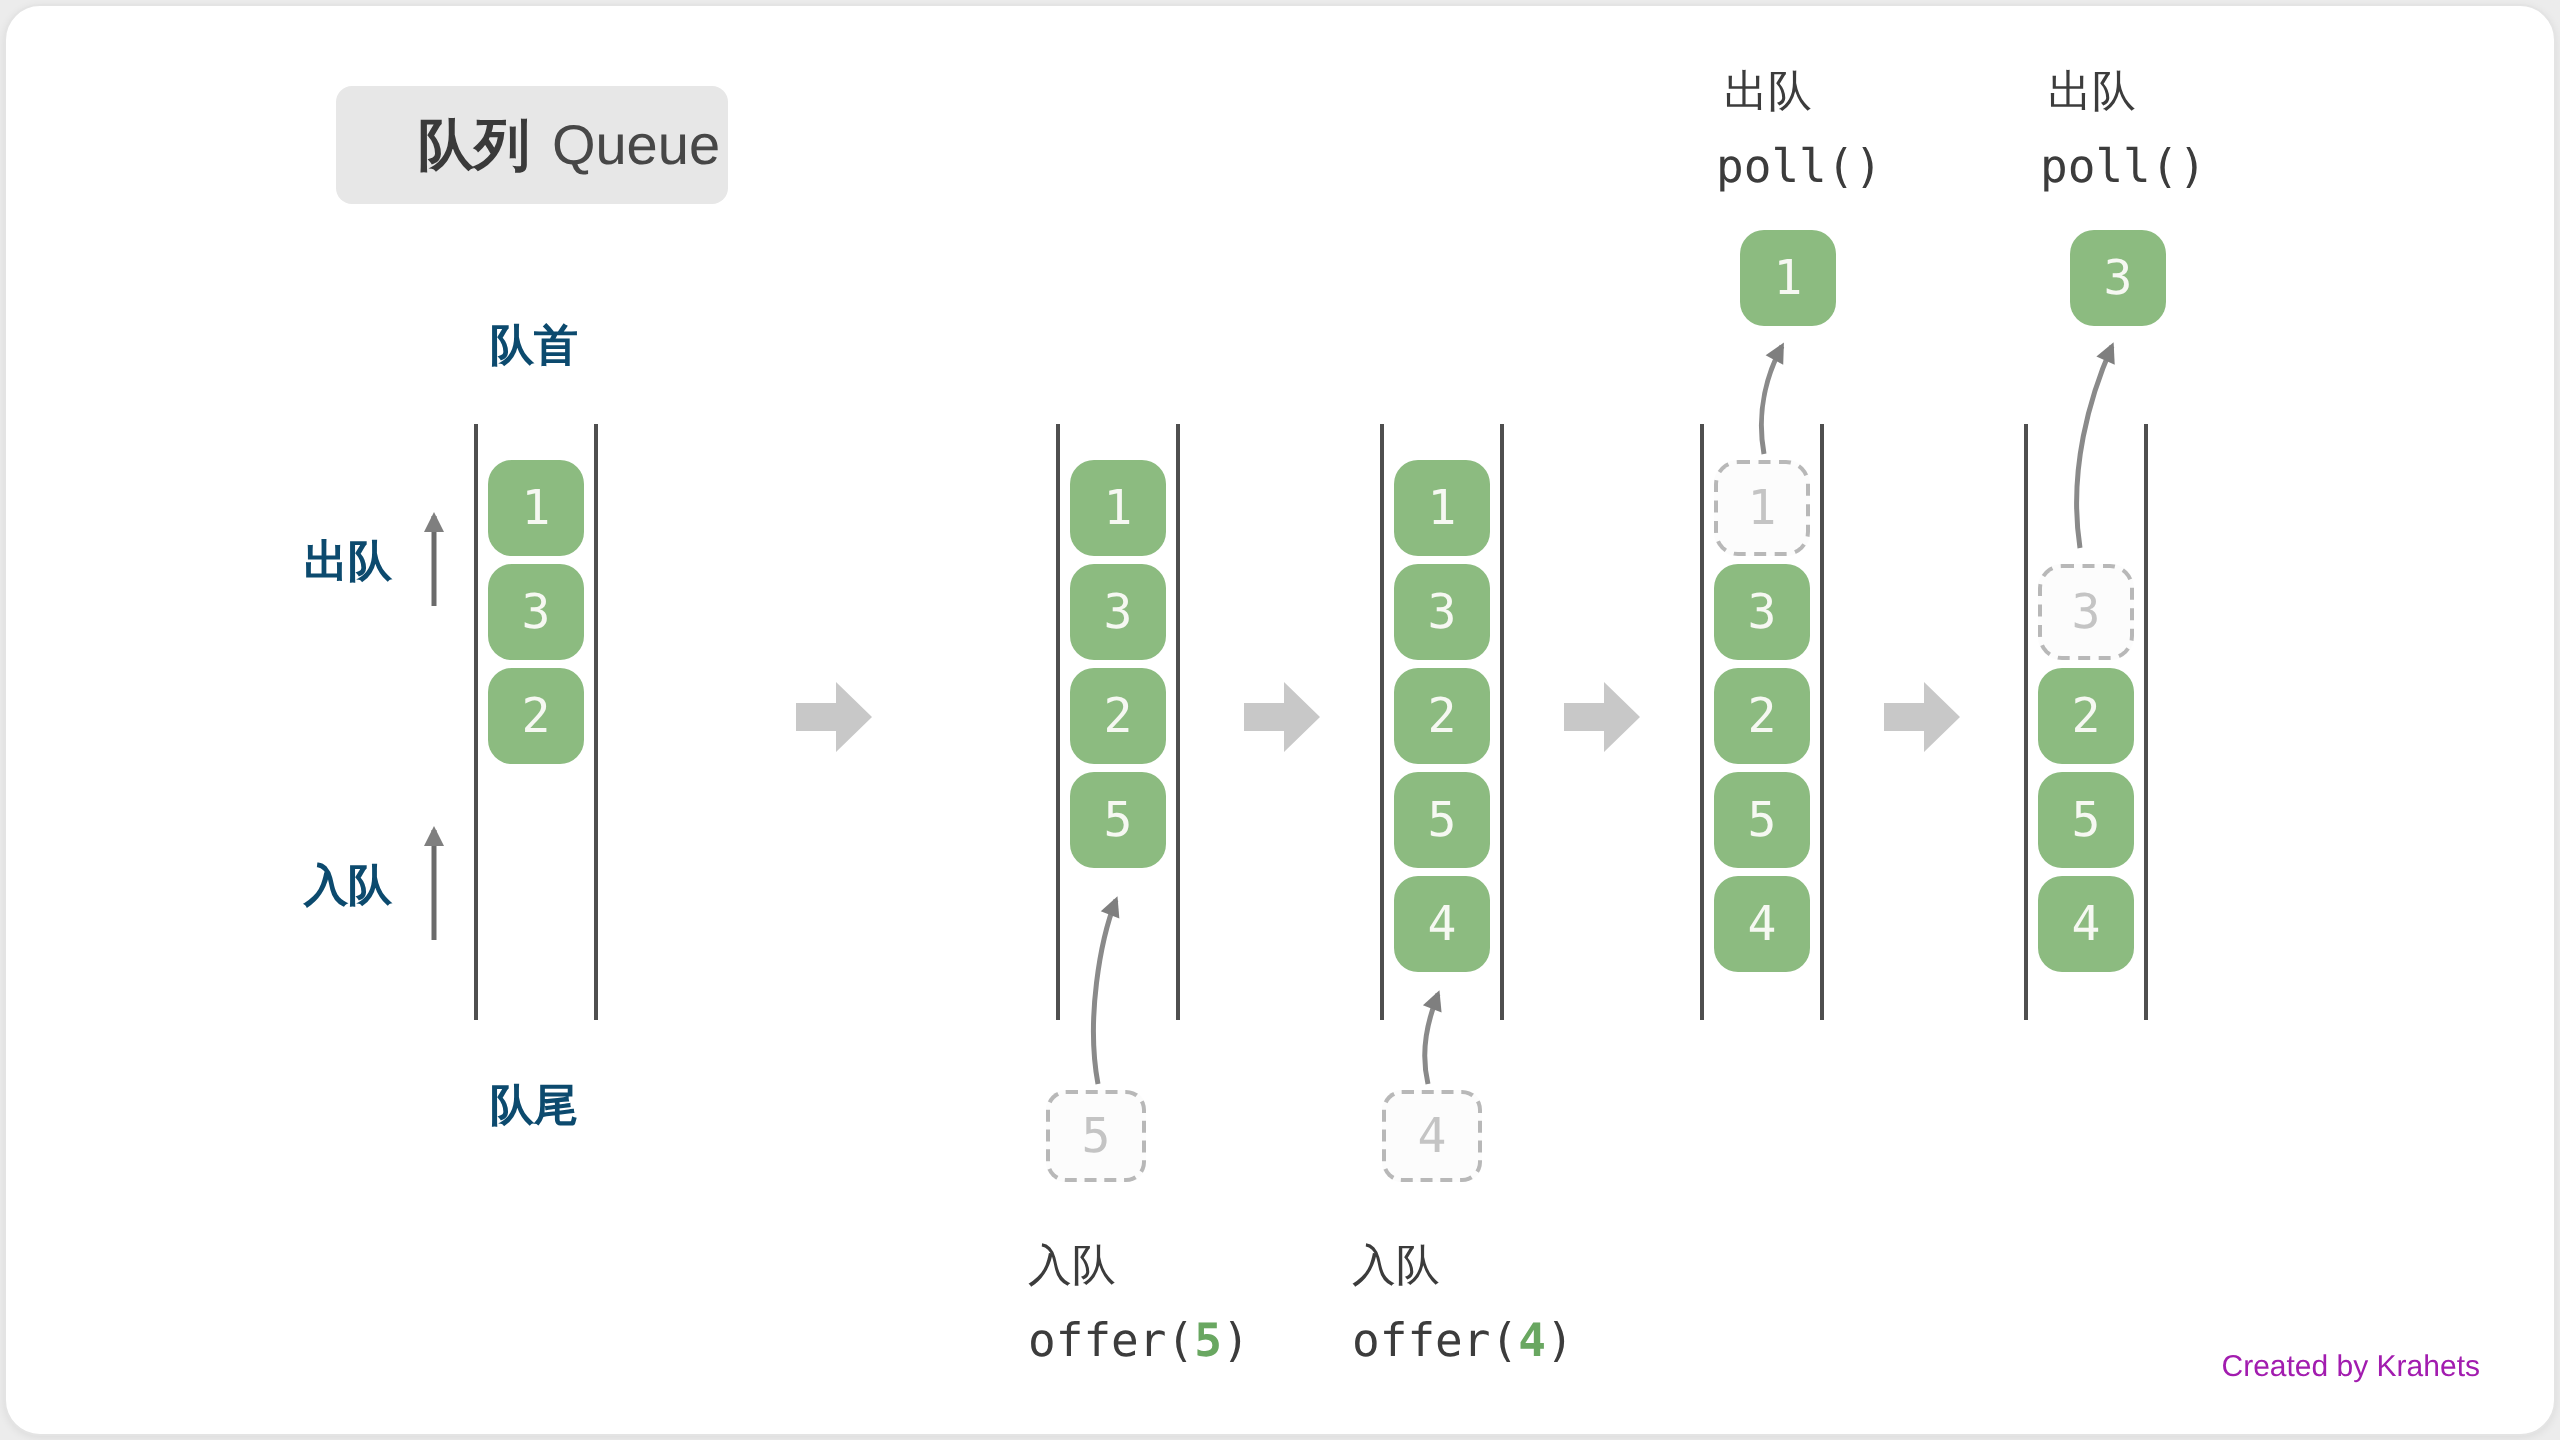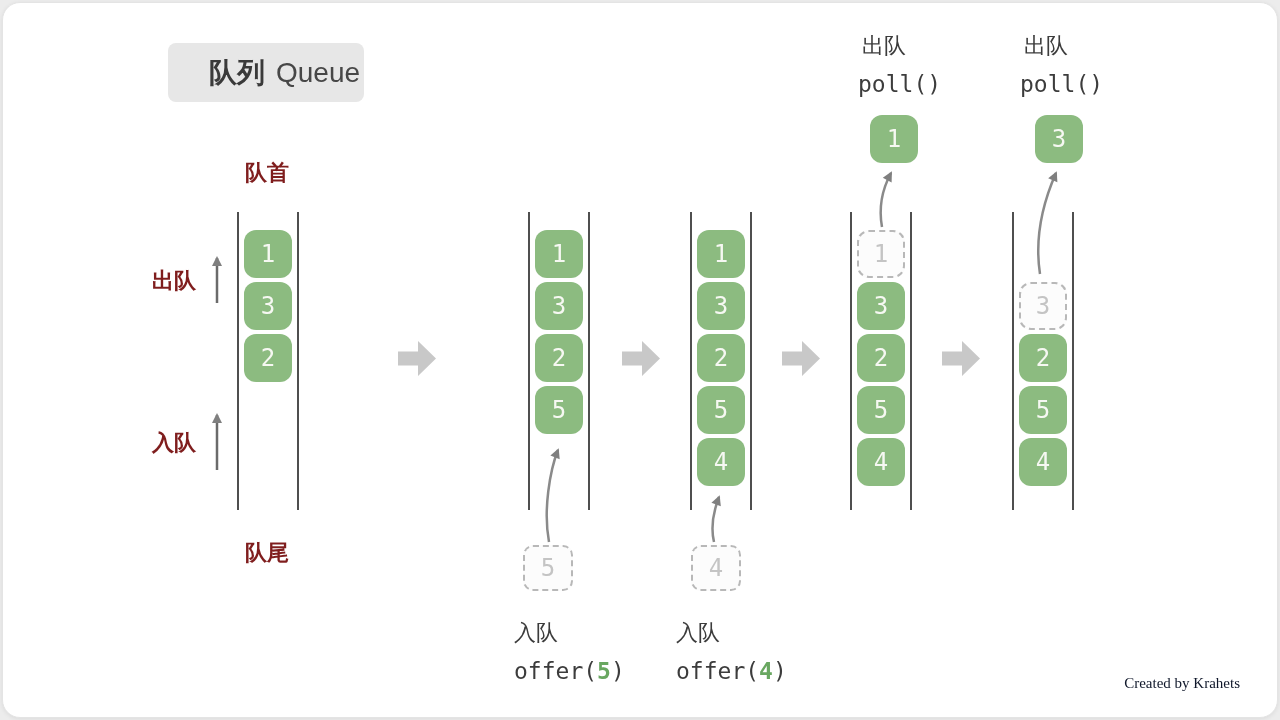--- a/index.html
+++ b/index.html
@@ -23,21 +23,21 @@
     position:absolute; left:168px; top:43px; width:196px; height:59px;
     background:#e7e7e7; border-radius:8px;
     display:flex; align-items:center; justify-content:center; gap:11px;
     font-size:28px; color:#3a3a3a;padding-left:37px;
   }
   .title-zh { font-weight:bold; }
   .title-en { color:#474747; }
 
   
   .lbl {
-    position:absolute; font-size:22px; font-weight:bold; color:#7f1d1d;
+    position:absolute; font-size:22px; font-weight:bold; color:#0c4a6e;
     white-space:nowrap;
   }
 
   
   .queue {
     position:absolute; top:212px; height:298px; width:62px;
     border-left:2px solid #4f4f4f; border-right:2px solid #4f4f4f;
   }
   .cell {
     position:absolute; left:5px; width:48px; height:48px;
@@ -66,21 +66,21 @@
   
   .op { position:absolute; }
   .op-zh { font-size:22px; font-weight:500; color:#3c3c3c; margin-bottom:10px; }
   .op-code {
     font-family:"DejaVu Sans Mono", monospace; font-size:23px; color:#3c3c3c;text-align:center;
   }
   .op-code .green { color:#69A761; font-weight:bold; }
 
   .watermark {
     position:absolute; right:40px; top:675px;
-    font-family:Liberation Serif, serif; font-size:15px; color:#0f172a;
+    font-family:Liberation Sans, sans-serif; font-size:15px; color:#a21caf;
   }
 
   svg.overlay { position:absolute; inset:0; pointer-events:none; }
 </style>
 </head>
 <body>
 
 <div class="card"></div>
 <div class="stage">
 

